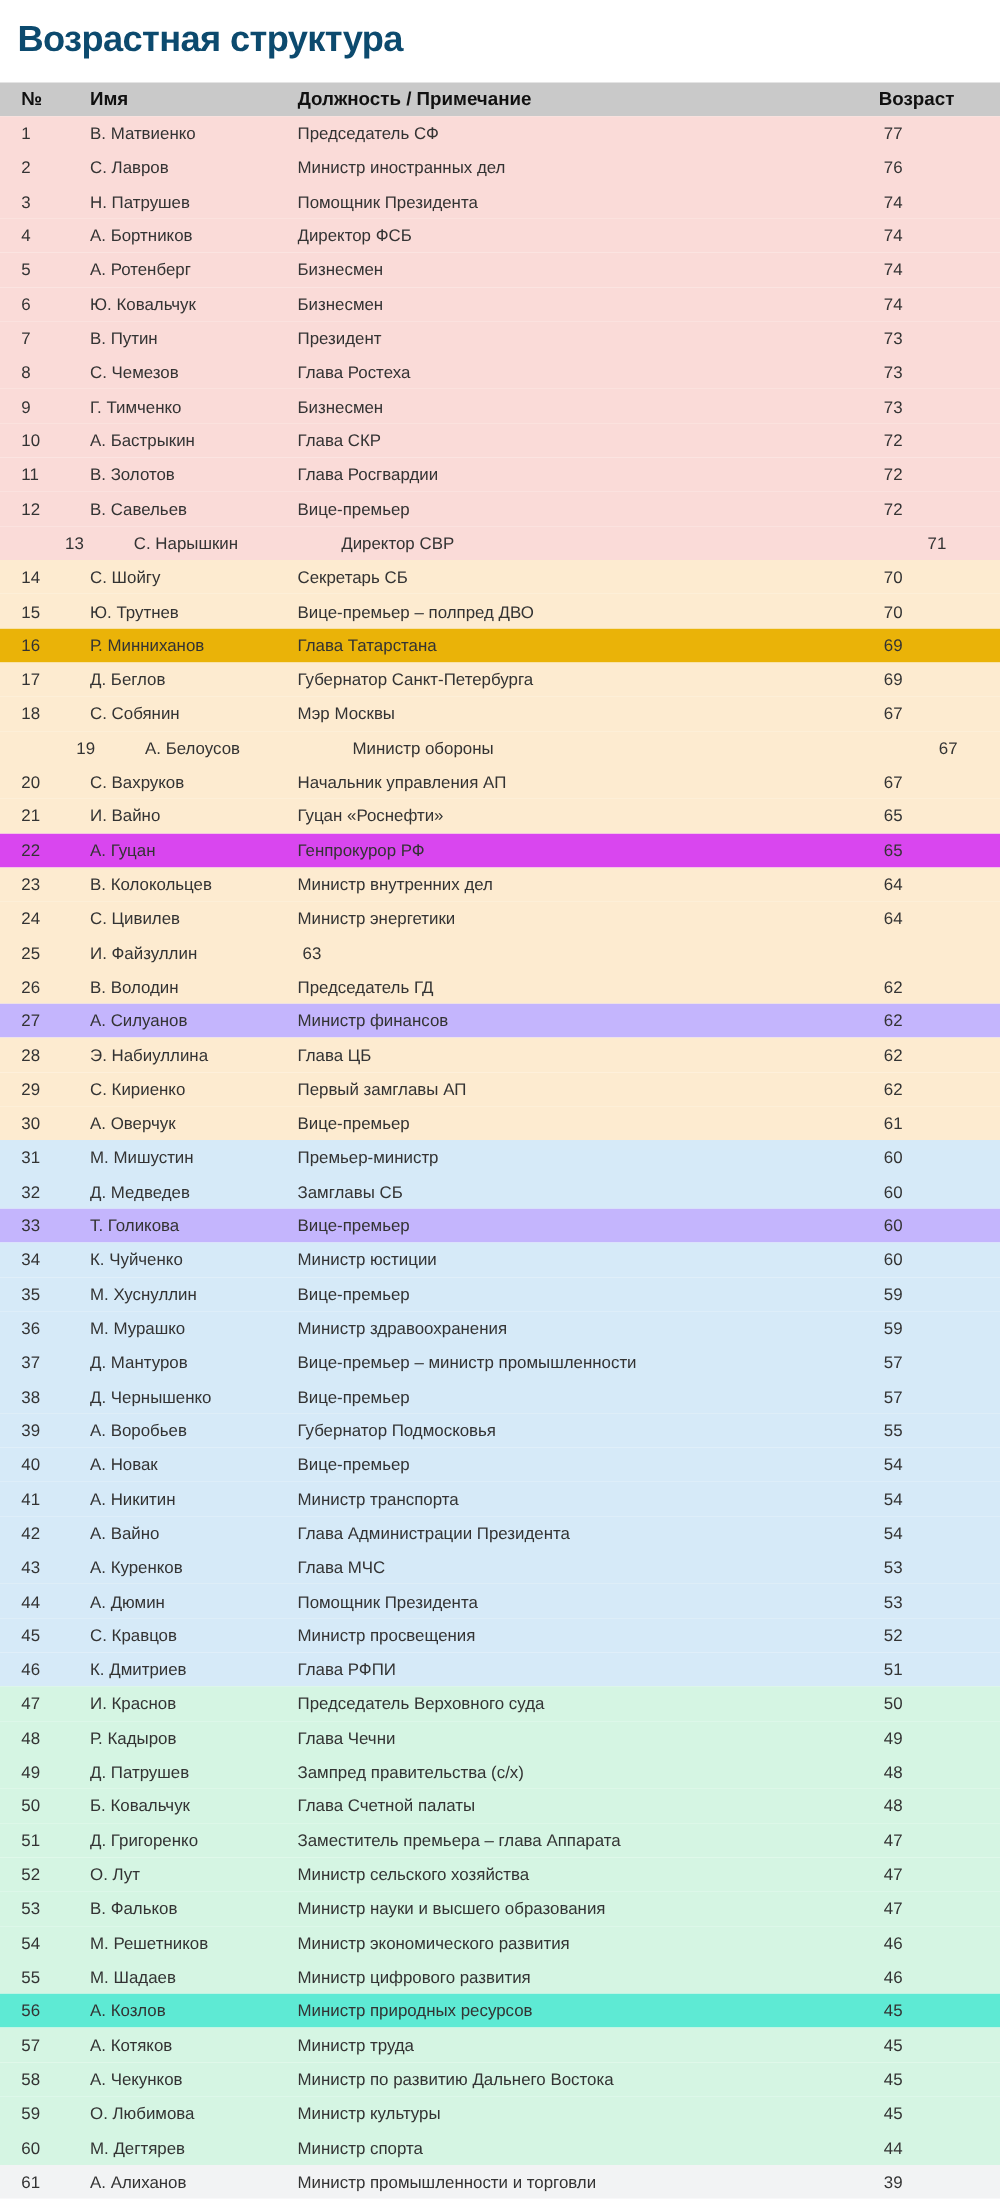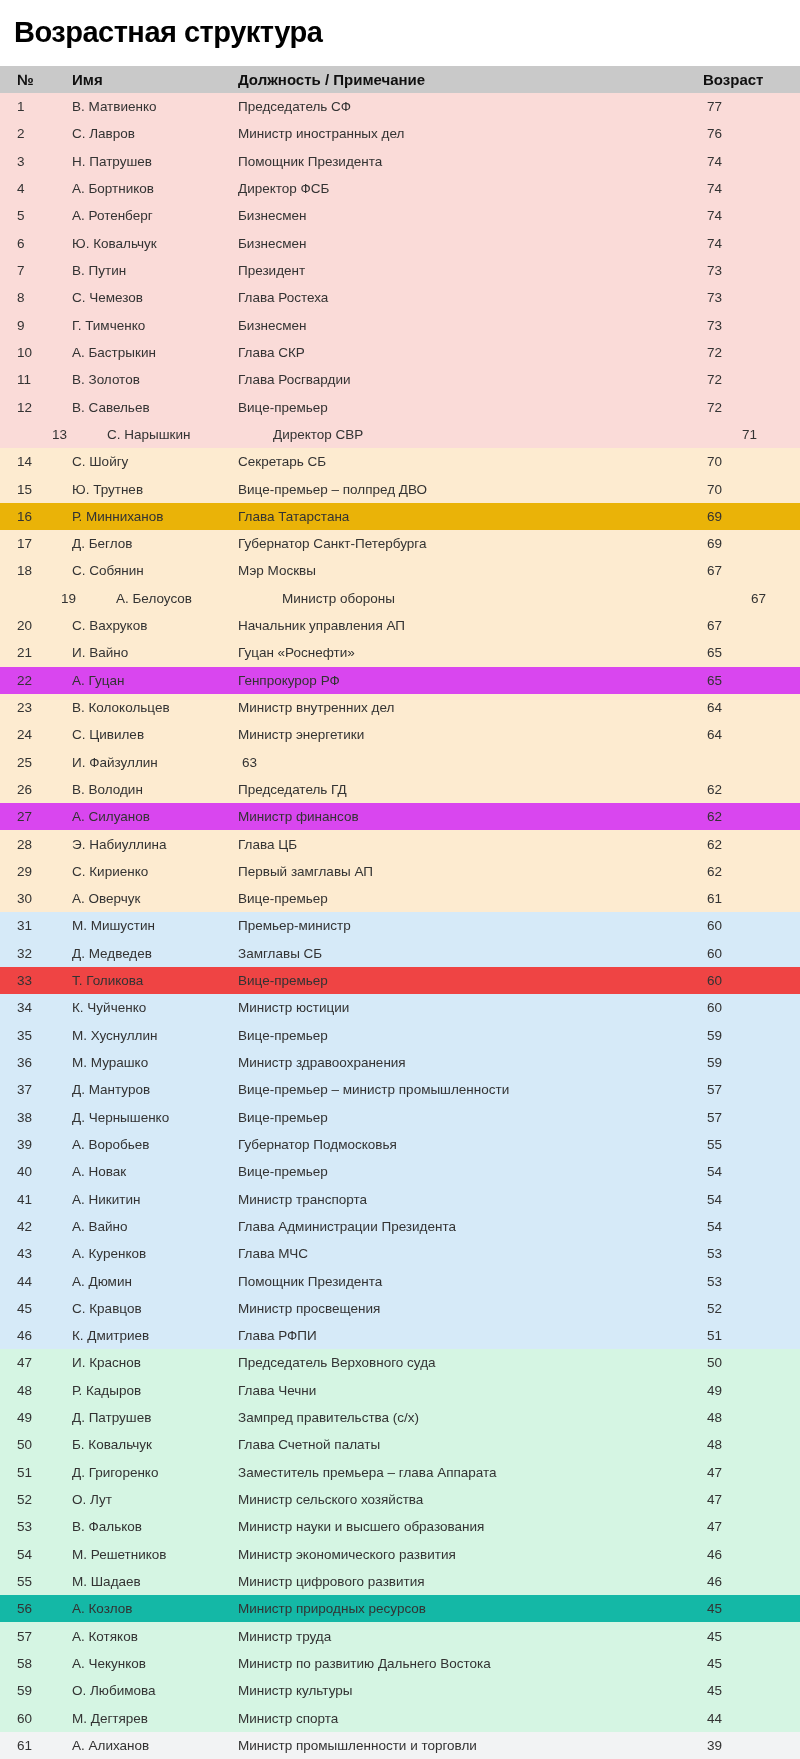--- a/index.html
+++ b/index.html
@@ -9,21 +9,21 @@
     -webkit-font-smoothing: antialiased;
   }
   .page { width: 800px; height: 1759px; display: flex; flex-direction: column; overflow: hidden; }
 
   .title-block {
     height: 66px; box-sizing: border-box;
     padding: 17px 0 0 14px;
   }
   .title-block h1 {
     margin: 0; font-size: 29px; font-weight: bold;
-    color: #000000; letter-spacing: -0.5px; line-height: 1.1;
+    color: #0c4a6e; letter-spacing: -0.5px; line-height: 1.1;
   }
 
   .table { flex: 1; display: flex; flex-direction: column; }
 
   .thead {
     height: 27px; flex: 0 0 27px;
     display: grid; grid-template-columns: 72px 166px 465px 1fr;
     align-items: center;
     font-size: 15px; font-weight: bold; color: #101010;
   }
@@ -230,21 +230,21 @@
     <div class="c c4">63</div>
   </div>
 
   <div class="row" style="background: rgb(253, 235, 208);">
     <div class="c c1">26</div>
     <div class="c c2">В. Володин</div>
     <div class="c c3">Председатель ГД</div>
     <div class="c c4">62</div>
   </div>
 
-  <div class="row" style="background: #d946ef;">
+  <div class="row" style="background: #c4b5fd;">
     <div class="c c1">27</div>
     <div class="c c2">А. Силуанов</div>
     <div class="c c3">Министр финансов</div>
     <div class="c c4">62</div>
   </div>
 
   <div class="row" style="background: rgb(253, 235, 208);">
     <div class="c c1">28</div>
     <div class="c c2">Э. Набиуллина</div>
     <div class="c c3">Глава ЦБ</div>
@@ -272,21 +272,21 @@
     <div class="c c4">60</div>
   </div>
 
   <div class="row" style="background: rgb(214, 234, 248);">
     <div class="c c1">32</div>
     <div class="c c2">Д. Медведев</div>
     <div class="c c3">Замглавы СБ</div>
     <div class="c c4">60</div>
   </div>
 
-  <div class="row" style="background: #ef4444;">
+  <div class="row" style="background: #c4b5fd;">
     <div class="c c1">33</div>
     <div class="c c2">Т. Голикова</div>
     <div class="c c3">Вице-премьер</div>
     <div class="c c4">60</div>
   </div>
 
   <div class="row" style="background: rgb(214, 234, 248);">
     <div class="c c1">34</div>
     <div class="c c2">К. Чуйченко</div>
     <div class="c c3">Министр юстиции</div>
@@ -433,21 +433,21 @@
     <div class="c c4">46</div>
   </div>
 
   <div class="row" style="background: rgb(213, 245, 227);">
     <div class="c c1">55</div>
     <div class="c c2">М. Шадаев</div>
     <div class="c c3">Министр цифрового развития</div>
     <div class="c c4">46</div>
   </div>
 
-  <div class="row" style="background: #14b8a6;">
+  <div class="row" style="background: #5eead4;">
     <div class="c c1">56</div>
     <div class="c c2">А. Козлов</div>
     <div class="c c3">Министр природных ресурсов</div>
     <div class="c c4">45</div>
   </div>
 
   <div class="row" style="background: rgb(213, 245, 227);">
     <div class="c c1">57</div>
     <div class="c c2">А. Котяков</div>
     <div class="c c3">Министр труда</div>

